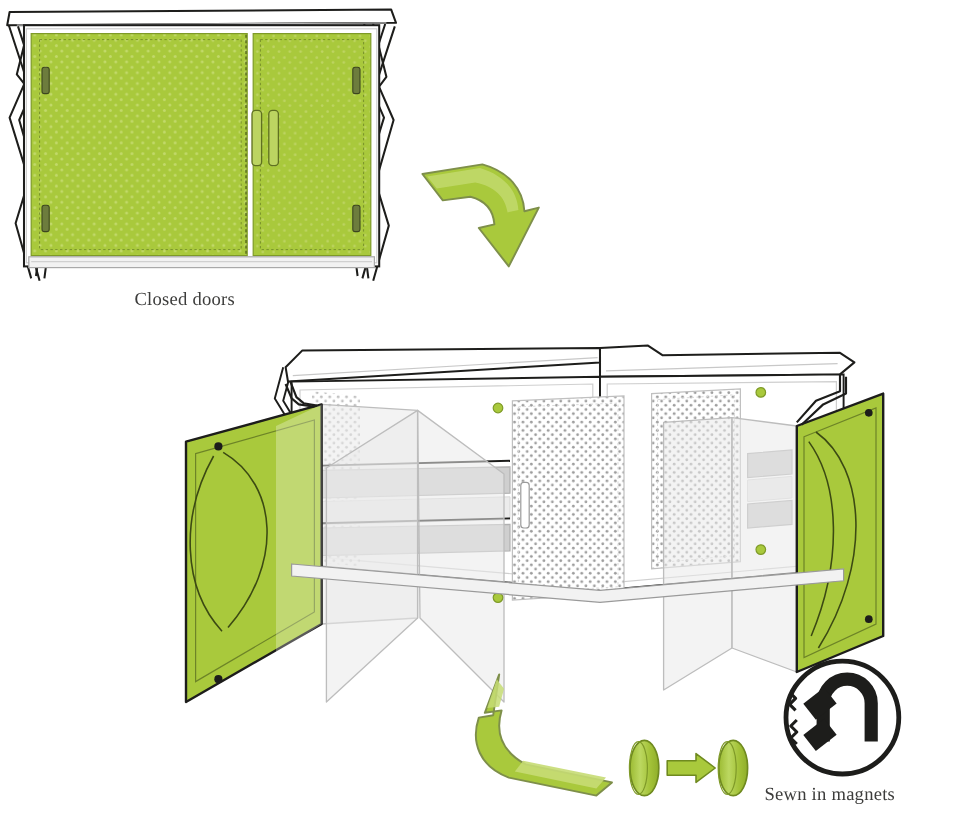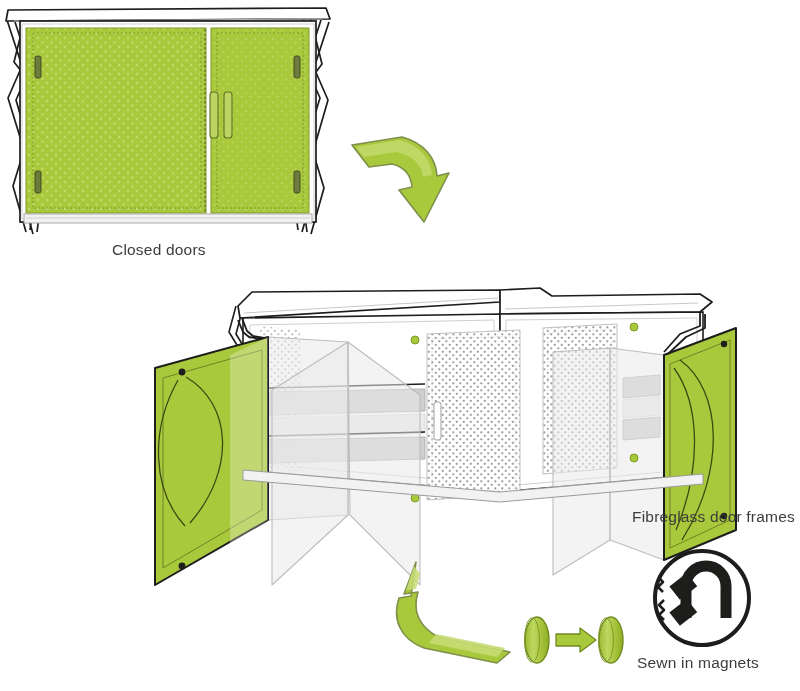--- a/index.html
+++ b/index.html
@@ -16,21 +16,21 @@
   }
   #stage {
     position: absolute;
     left: 0; top: 0;
     width: 800px;
     height: 691px;
   }
   .label {
     position: absolute;
     color: #3c3c3b;
-    font-family: Liberation Sans, sans-serif;
+    font-family: Liberation Serif, serif;
     font-size: 15.5px;
     letter-spacing: 0.2px;
     white-space: nowrap;
   }
   #label-closed-doors { left: 112px; top: 241px; }
   #label-fibreglass  { left: 632px; top: 508px; }
   #label-magnets     { left: 637px; top: 654px; text-align: right; }
   svg { display: block; }
 </style>
 </head>
@@ -279,17 +279,16 @@
 
         <path d="M663,572 l-5,5 l5,5 l-5,5 l5,5" fill="none" stroke="#1d1d1b" stroke-width="2.6" stroke-linejoin="round"></path>
         <path d="M664,600 l-5,5 l5,5 l-5,5 l5,5" fill="none" stroke="#1d1d1b" stroke-width="2.6" stroke-linejoin="round"></path>
       </g>
     </g>
 
   </svg>
 
   <div class="label" id="label-closed-doors">Closed doors</div>
 
-  <div class="label" id="label-fibreglass">Fibreglass door frames</div>
 
   <div class="label" id="label-magnets">Sewn in magnets</div>
 
 </div>
 
 </body></html>

